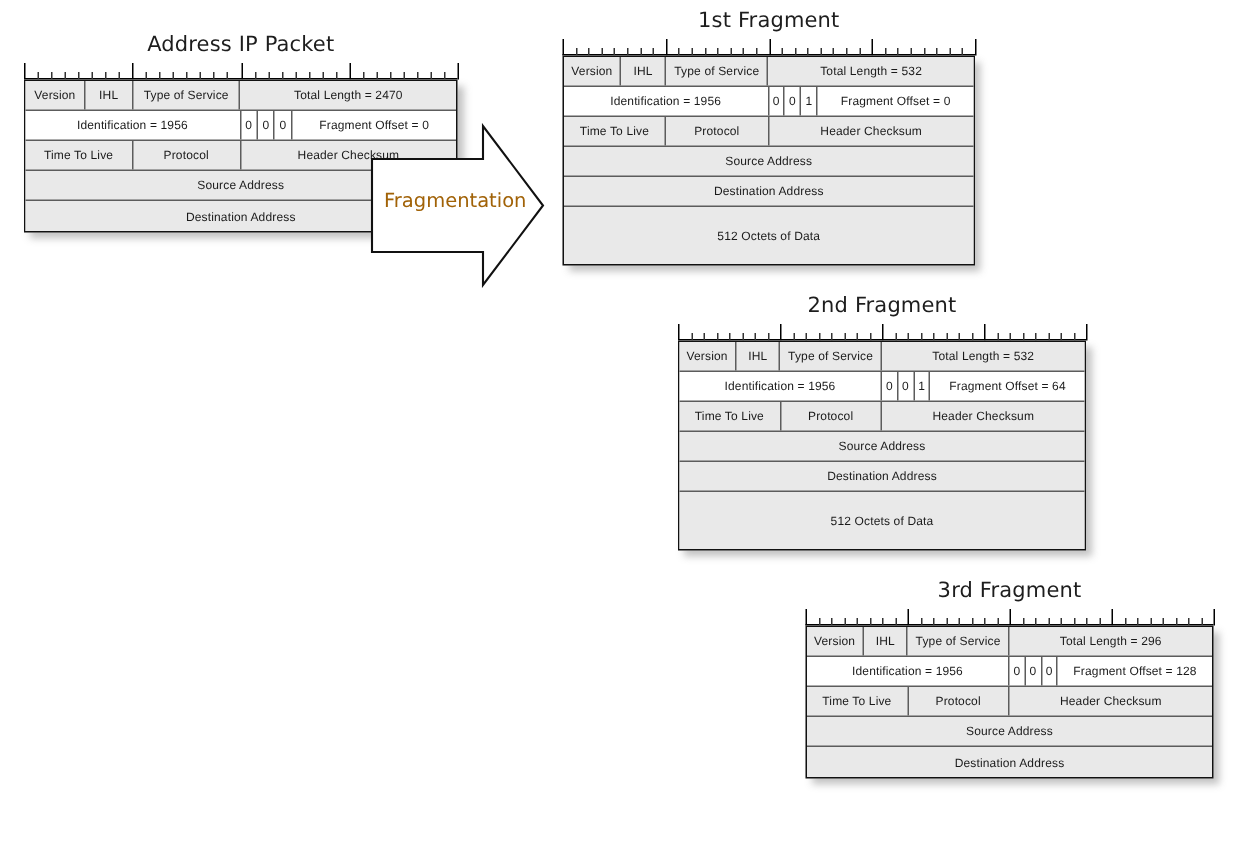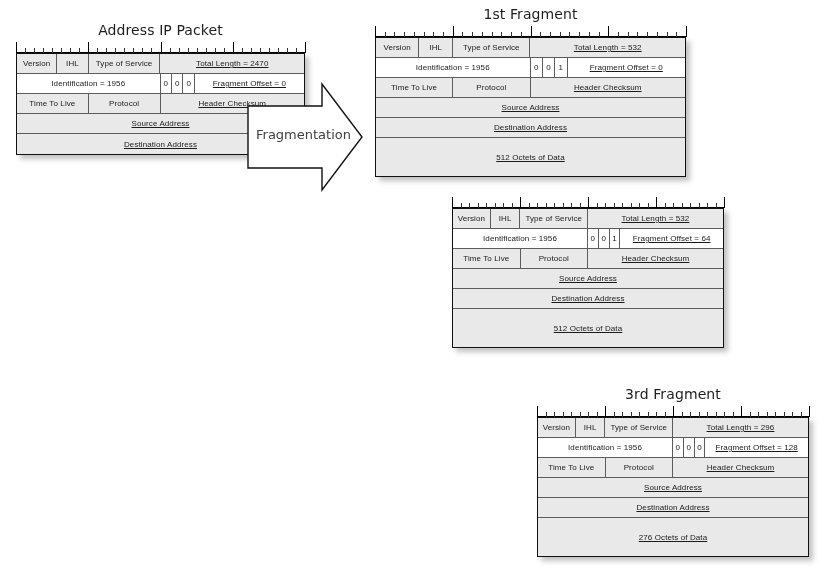--- a/index.html
+++ b/index.html
@@ -80,21 +80,21 @@
     justify-content: center;
     box-sizing: border-box;
     border-right: 1px solid #5c5c5c;
     font-size: 8px;
     font-family: "Liberation Sans", sans-serif;
     color: #1a1a1a;
     white-space: nowrap;
     overflow: hidden;
     letter-spacing: 0.1px;
   }
-  .cell:last-child { border-right: none; text-decoration: underline; }
+  .cell:last-child { border-right: none; }
   .cell.bit {
     font-size: 8px;
     border-right: 1px solid #5c5c5c;
   }
 
   
   .w-version   { width: 14.0%; }
   .w-ihl       { width: 11.0%; }
   .w-tos       { width: 25.0%; }
   .w-totlen    { width: 50.0%; }
@@ -108,21 +108,21 @@
 
   
   .arrow-wrap {
     position: absolute;
   }
   .arrow-wrap svg { display: block; }
   .arrow-label {
     position: absolute;
     font-family: "DejaVu Sans", sans-serif;
     font-size: 13px;
-    color: #404040;
+    color: #a16207;
     white-space: nowrap;
   }
 </style>
 </head>
 <body>
 
 <div class="packet-block" id="host-original" style="left:16px;  top:22px;  width:289px;">
     <div class="packet-title">Address IP Packet</div>
     <div class="ruler">
       <div class="baseline"></div>
@@ -180,21 +180,21 @@
         <div class="cell w-cksum">Header Checksum</div>
       </div>
       <div class="row gray">
         <div class="cell w-full">Source Address</div>
       </div>
       <div class="row gray">
         <div class="cell w-full">Destination Address</div>
       </div>
     </div>
   </div>
-<div class="packet-block" id="host-fragment-1" style="left:375px; top:6px;   width:311px;">
+<div class="packet-block" id="host-fragment-1" style="left:375px; top:6px;   width:275px;">
     <div class="packet-title">1st Fragment</div>
     <div class="ruler">
       <div class="baseline"></div>
       <div class="tick major" style="left: 0%;"></div>
       <div class="tick minor" style="left: 3.125%;"></div>
       <div class="tick minor" style="left: 6.25%;"></div>
       <div class="tick minor" style="left: 9.375%;"></div>
       <div class="tick minor" style="left: 12.5%;"></div>
       <div class="tick minor" style="left: 15.625%;"></div>
       <div class="tick minor" style="left: 18.75%;"></div>
@@ -249,20 +249,21 @@
       </div>
       <div class="row gray">
         <div class="cell w-full">Destination Address</div>
       </div>
       <div class="row gray data">
         <div class="cell w-full">512 Octets of Data</div>
       </div>
     </div>
   </div>
 <div class="packet-block" id="host-fragment-2" style="left:452px; top:196px; width:272px;">
+    <div class="packet-title">2nd Fragment</div>
     <div class="ruler">
       <div class="baseline"></div>
       <div class="tick major" style="left: 0%;"></div>
       <div class="tick minor" style="left: 3.125%;"></div>
       <div class="tick minor" style="left: 6.25%;"></div>
       <div class="tick minor" style="left: 9.375%;"></div>
       <div class="tick minor" style="left: 12.5%;"></div>
       <div class="tick minor" style="left: 15.625%;"></div>
       <div class="tick minor" style="left: 18.75%;"></div>
       <div class="tick minor" style="left: 21.875%;"></div>
@@ -378,23 +379,20 @@
         <div class="cell w-ttl">Time To Live</div>
         <div class="cell w-proto">Protocol</div>
         <div class="cell w-cksum">Header Checksum</div>
       </div>
       <div class="row gray">
         <div class="cell w-full">Source Address</div>
       </div>
       <div class="row gray">
         <div class="cell w-full">Destination Address</div>
       </div>
-      <div class="row gray data">
-        <div class="cell w-full">276 Octets of Data</div>
-      </div>
     </div>
   </div>
 
 <div class="arrow-wrap" style="left:246px; top:82px; width:118px; height:110px;">
   <svg width="118" height="110" viewBox="0 0 118 110" xmlns="http://www.w3.org/2000/svg">
     <polygon points="2,24 76,24 76,2 116,55 76,108 76,86 2,86" fill="#ffffff" stroke="#111111" stroke-width="1.4"></polygon>
   </svg>
   <span class="arrow-label" style="left:10px; top:45px;">Fragmentation</span>
 </div>
 

